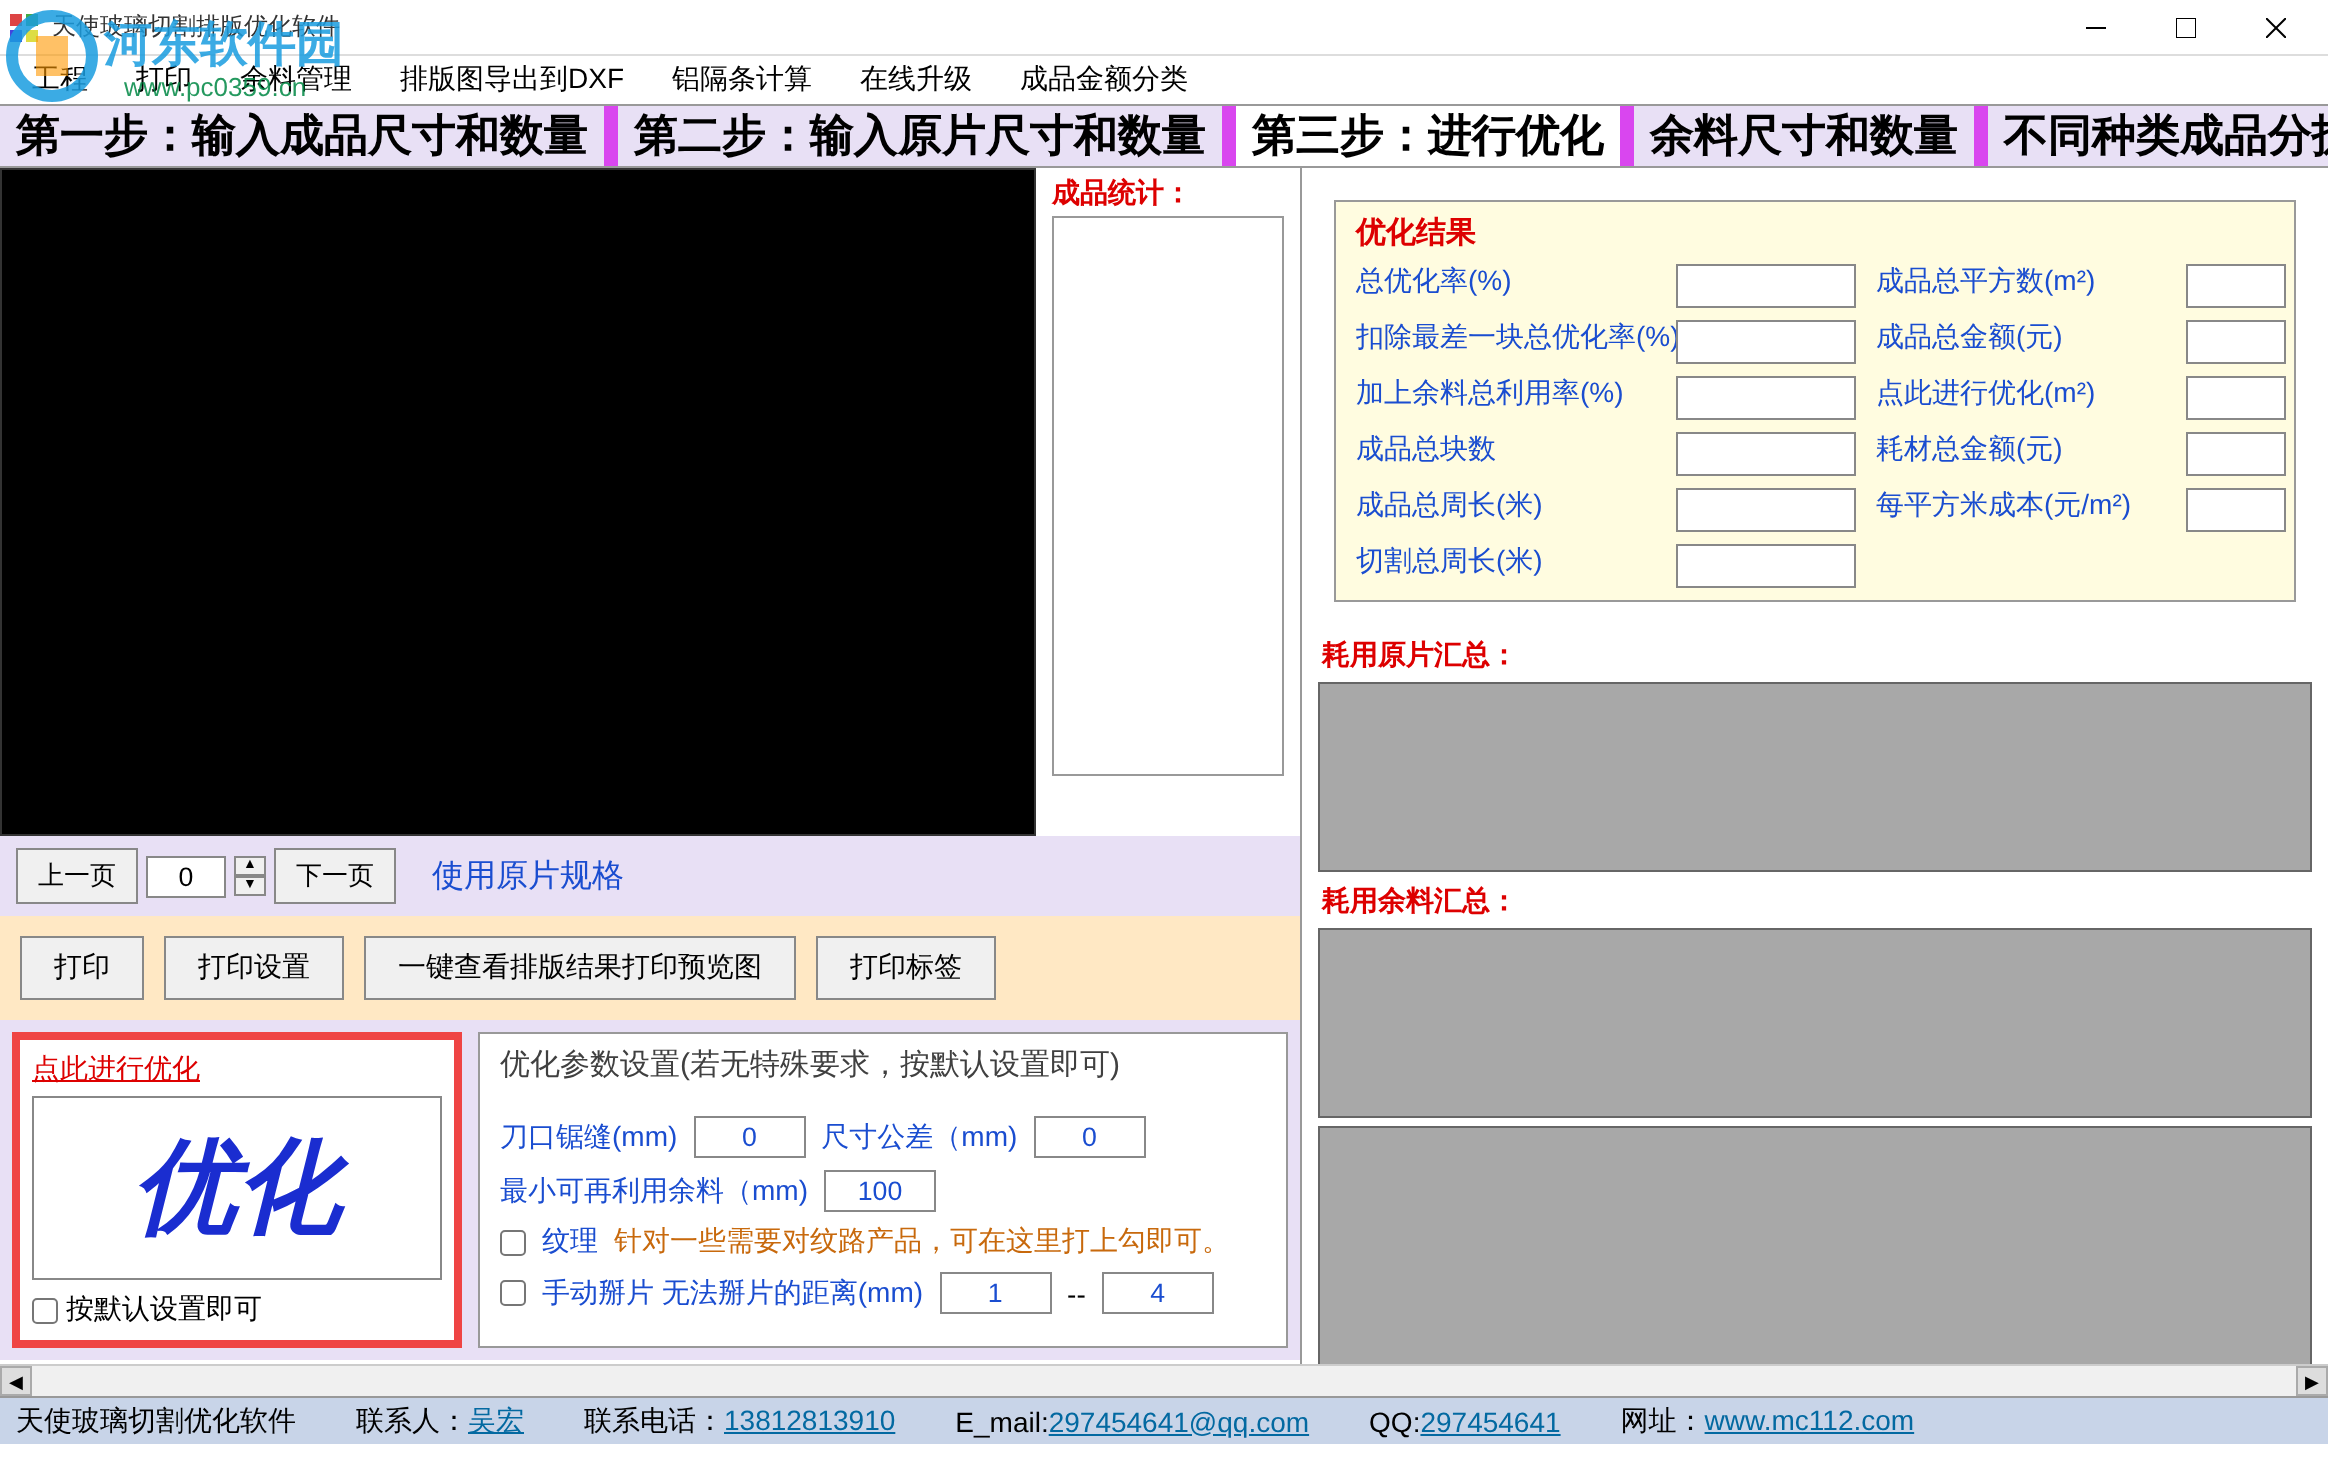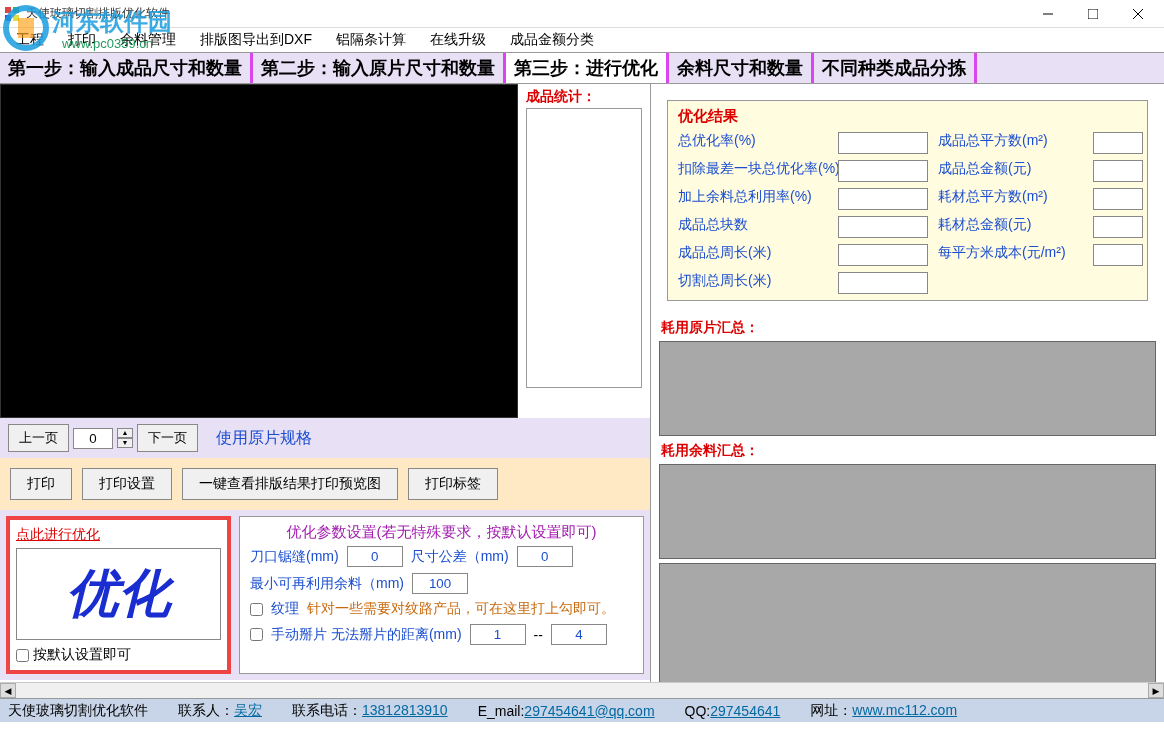--- a/index.html
+++ b/index.html
@@ -11,21 +11,21 @@
     .titlebar-title { flex: 1; font-size: 12px; color: #333; }
     .titlebar-controls { display: flex; }
     .titlebar-btn { width: 45px; height: 26px; display: flex; align-items: center; justify-content: center; cursor: pointer; }
     
     .menubar { height: 24px; background: #fff; display: flex; align-items: center; padding: 0 4px; font-size: 14px; position: relative; }
     .menubar-item { padding: 2px 12px; cursor: pointer; }
     
     .watermark { position: absolute; left: 0; top: 0; z-index: 10; pointer-events: none; opacity: 0.85; }
     
     .tabs { display: flex; background: #e8e0f5; border-top: 1px solid #999; border-bottom: 1px solid #999; height: 32px; }
-    .tab { padding: 4px 8px; font-size: 18px; font-weight: bold; border-right: 3px solid #d946ef; display: flex; align-items: center; cursor: pointer; white-space: nowrap; }
+    .tab { padding: 4px 8px; font-size: 22px; font-weight: bold; border-right: 7px solid #d946ef; display: flex; align-items: center; cursor: pointer; white-space: nowrap; }
     .tab.active { background: #fff; }
     
     .main { display: flex; height: 598px; background: #fff; }
     .left-panel { width: 650px; display: flex; flex-direction: column; }
     .right-panel { flex: 1; background: #fff; overflow-y: scroll; border-left: 1px solid #999; }
     
     .preview-row { display: flex; height: 334px; }
     .preview-black { width: 518px; height: 334px; background: #000; border: 1px solid #333; }
     .stats-col { flex: 1; padding: 4px 8px; }
     .stats-label { color: #d00; font-size: 14px; font-weight: bold; }
@@ -42,21 +42,21 @@
     .print-btn { background: #f0f0f0; border: 1px solid #888; padding: 6px 16px; cursor: pointer; font-size: 14px; }
     
     .bottom-row { display: flex; gap: 8px; padding: 6px; background: #e8e0f5; }
     .optimize-box { width: 225px; border: 4px solid #ef4444; padding: 6px; background: #fff; }
     .optimize-link { color: #d00; font-size: 14px; text-decoration: underline; cursor: pointer; }
     .optimize-big { border: 1px solid #888; background: #fff; text-align: center; padding: 10px 4px; margin-top: 4px; margin-bottom: 6px; cursor: pointer; }
     .optimize-big-text { font-family: KaiTi, serif; font-size: 52px; color: #1a2dd0; font-style: italic; font-weight: bold; }
     .chk-row { display: flex; align-items: center; gap: 4px; font-size: 14px; }
     
     .params-box { flex: 1; border: 1px solid #999; padding: 6px 10px; background: #fff; }
-    .params-title { color: #a21caf; font-size: 15px; margin-bottom: 4px; text-align: center; }
+    .params-title { color: #404040; font-size: 15px; margin-bottom: 16px; }
     .params-row { display: flex; align-items: center; gap: 8px; margin-bottom: 6px; font-size: 14px; }
     .params-label { color: #1a4dd0; }
     .params-input { width: 56px; text-align: center; border: 1px solid #888; padding: 2px; color: #1a4dd0; }
     .params-note { color: #c8690c; font-size: 14px; }
     
     .results-box { background: #fffce0; border: 1px solid #999; margin: 16px; padding: 6px 10px; }
     .results-title { color: #d00; font-size: 15px; font-weight: bold; }
     .results-grid { display: grid; grid-template-columns: 150px 90px 145px 60px; gap: 6px 10px; margin-top: 6px; }
     .results-label { color: #1a4dd0; font-size: 14px; white-space: nowrap; }
     .results-input { border: 1px solid #888; background: #fff; padding: 2px; height: 22px; width: 90px; }
@@ -212,21 +212,21 @@
         <span class="results-label">成品总平方数(m²)</span>
         <input class="results-input sm" style="">
 
         <span class="results-label">扣除最差一块总优化率(%)</span>
         <input class="results-input" style="">
         <span class="results-label">成品总金额(元)</span>
         <input class="results-input sm" style="">
 
         <span class="results-label">加上余料总利用率(%)</span>
         <input class="results-input" style="">
-        <span class="results-label">耗材总平方数(m²)</span>
+        <span class="results-label">点此进行优化(m²)</span>
         <input class="results-input sm" style="">
 
         <span class="results-label">成品总块数</span>
         <input class="results-input" style="">
         <span class="results-label">耗材总金额(元)</span>
         <input class="results-input sm" style="">
 
         <span class="results-label">成品总周长(米)</span>
         <input class="results-input" style="">
         <span class="results-label">每平方米成本(元/m²)</span>

